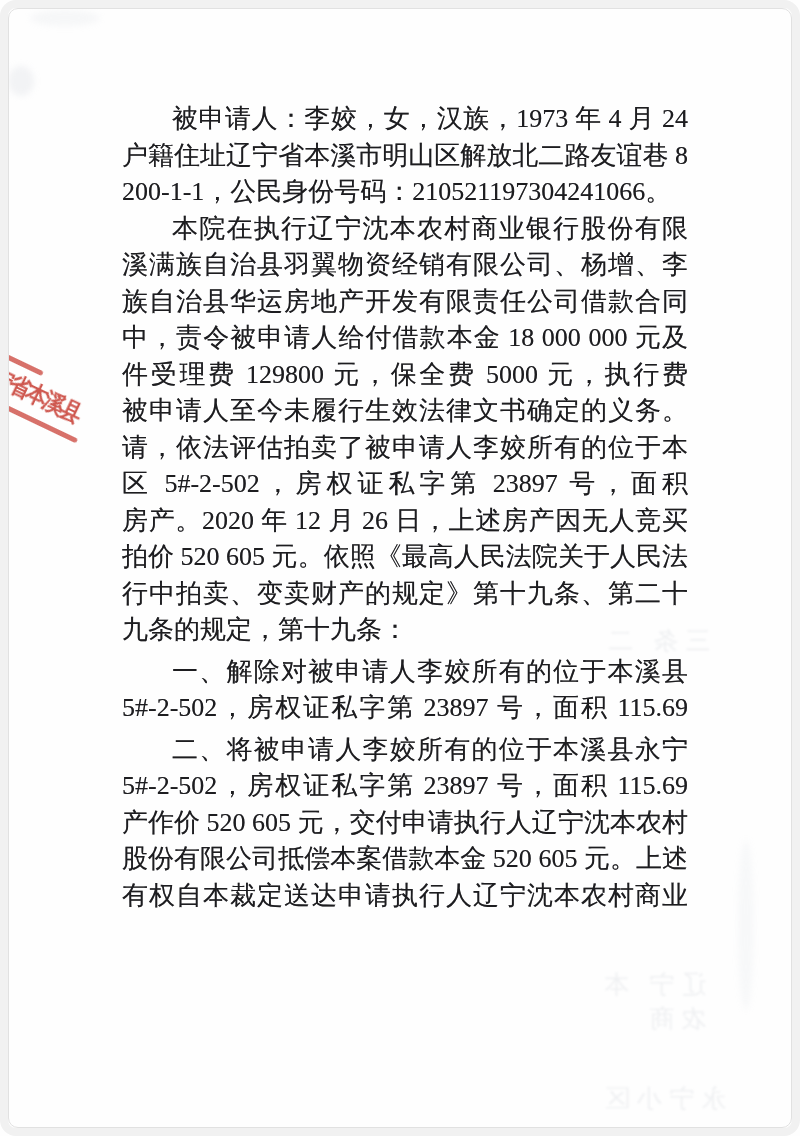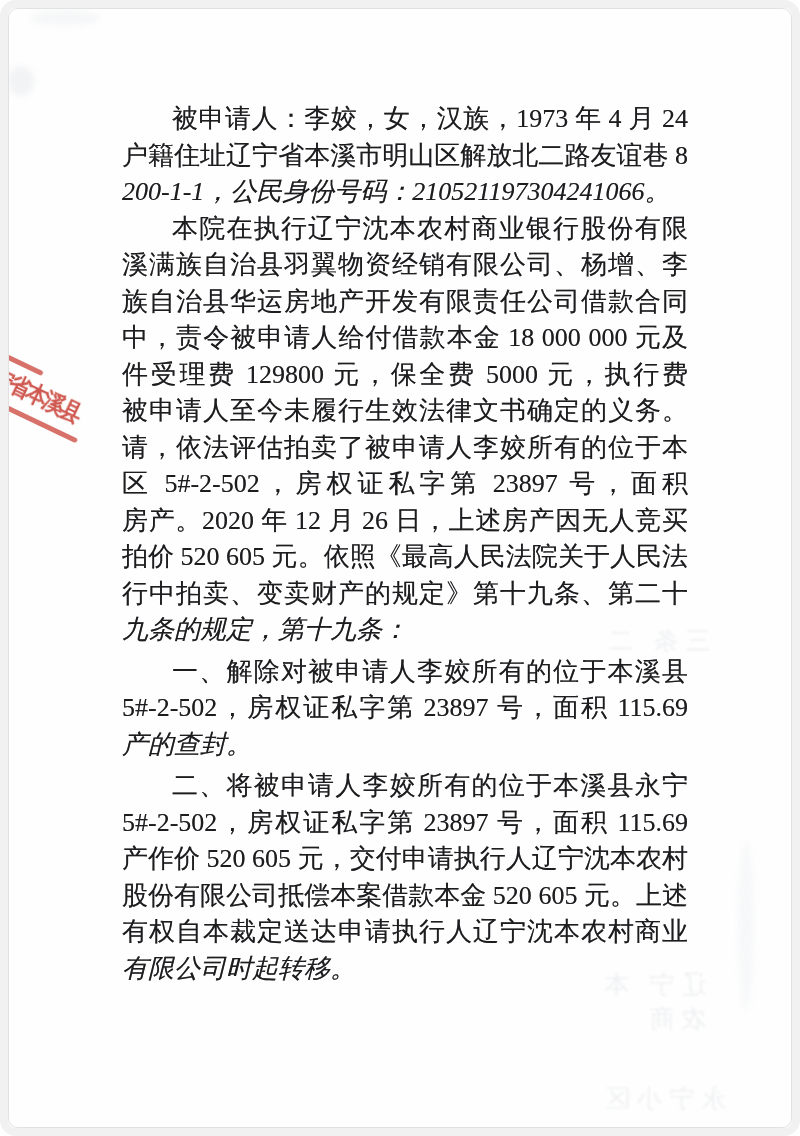--- a/index.html
+++ b/index.html
@@ -33,21 +33,21 @@
     position:absolute;left:122px;top:101px;width:566px;
     color:#1d1d20;z-index:2;
     text-shadow:0 0 0.5px rgba(30,30,35,.55);
   }
   .line{
     height:36.5px;line-height:36.5px;font-size:26px;
     text-align:justify;text-align-last:justify;
     overflow:hidden;white-space:normal;
   }
   .line.indent{text-indent:50px;}
-  .line.last{text-align-last:left;font-style:italic;}
+  .line.last{text-align-last:left;}
   .line.gap{margin-top:5px;}
 
   
   .stamp{
     position:absolute;left:-14px;top:344px;width:170px;height:80px;
     transform:rotate(25.5deg);transform-origin:0 0;
     color:#cb4a41;z-index:3;opacity:.92;
     filter:blur(.3px);
     pointer-events:none;
   }
@@ -102,27 +102,25 @@
       <div class="line">件受理费 129800 元，保全费 5000 元，执行费 85535 元，但</div>
       <div class="line">被申请人至今未履行生效法律文书确定的义务。依申请人申</div>
       <div class="line">请，依法评估拍卖了被申请人李姣所有的位于本溪县永宁小</div>
       <div class="line">区 5#-2-502，房权证私字第 23897 号，面积 115.69 平方米</div>
       <div class="line">房产。2020 年 12 月 26 日，上述房产因无人竞买而流拍，流</div>
       <div class="line">拍价 520 605 元。依照《最高人民法院关于人民法院民事执</div>
       <div class="line">行中拍卖、变卖财产的规定》第十九条、第二十三条、二十</div>
       <div class="line last">九条的规定，第十九条：</div>
       <div class="line indent gap">一、解除对被申请人李姣所有的位于本溪县永宁小区</div>
       <div class="line">5#-2-502，房权证私字第 23897 号，面积 115.69 平方米房</div>
-      <div class="line last">产的查封。</div>
       <div class="line indent gap">二、将被申请人李姣所有的位于本溪县永宁小区</div>
       <div class="line">5#-2-502，房权证私字第 23897 号，面积 115.69 平方米房</div>
       <div class="line">产作价 520 605 元，交付申请执行人辽宁沈本农村商业银行</div>
       <div class="line">股份有限公司抵偿本案借款本金 520 605 元。上述房产的所</div>
       <div class="line">有权自本裁定送达申请执行人辽宁沈本农村商业银行股份</div>
-      <div class="line last">有限公司时起转移。</div>
     </div>
 
 <div class="ghost g1">三条 二</div>
     <div class="ghost g2">辽宁 本 农商</div>
     <div class="ghost g3">永宁小区</div>
   </div>
 
 <div class="outer-frame"></div>
 <div class="scan-border"></div>
 

